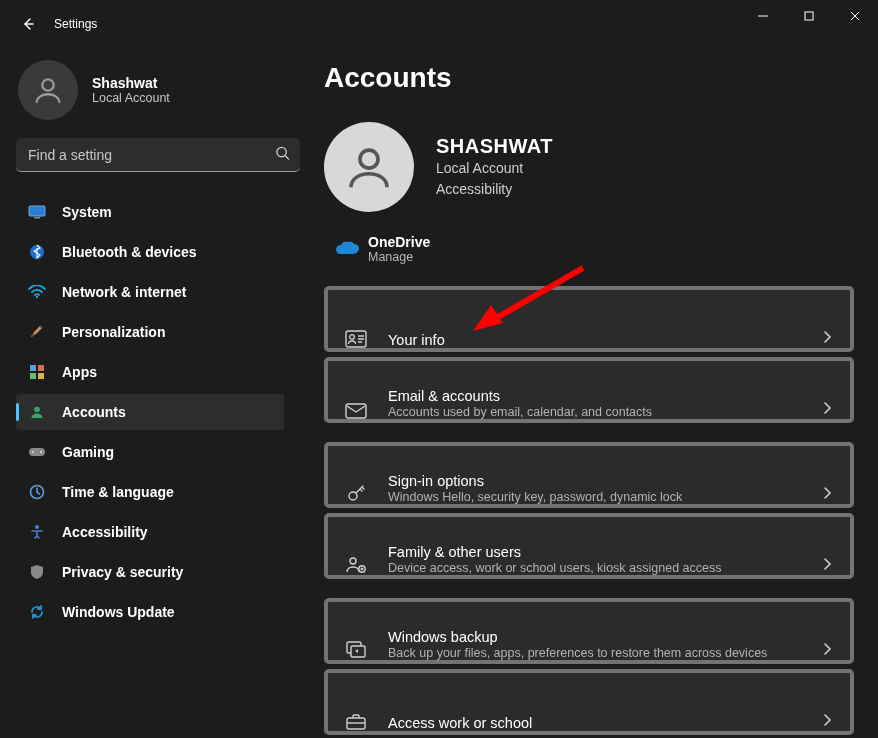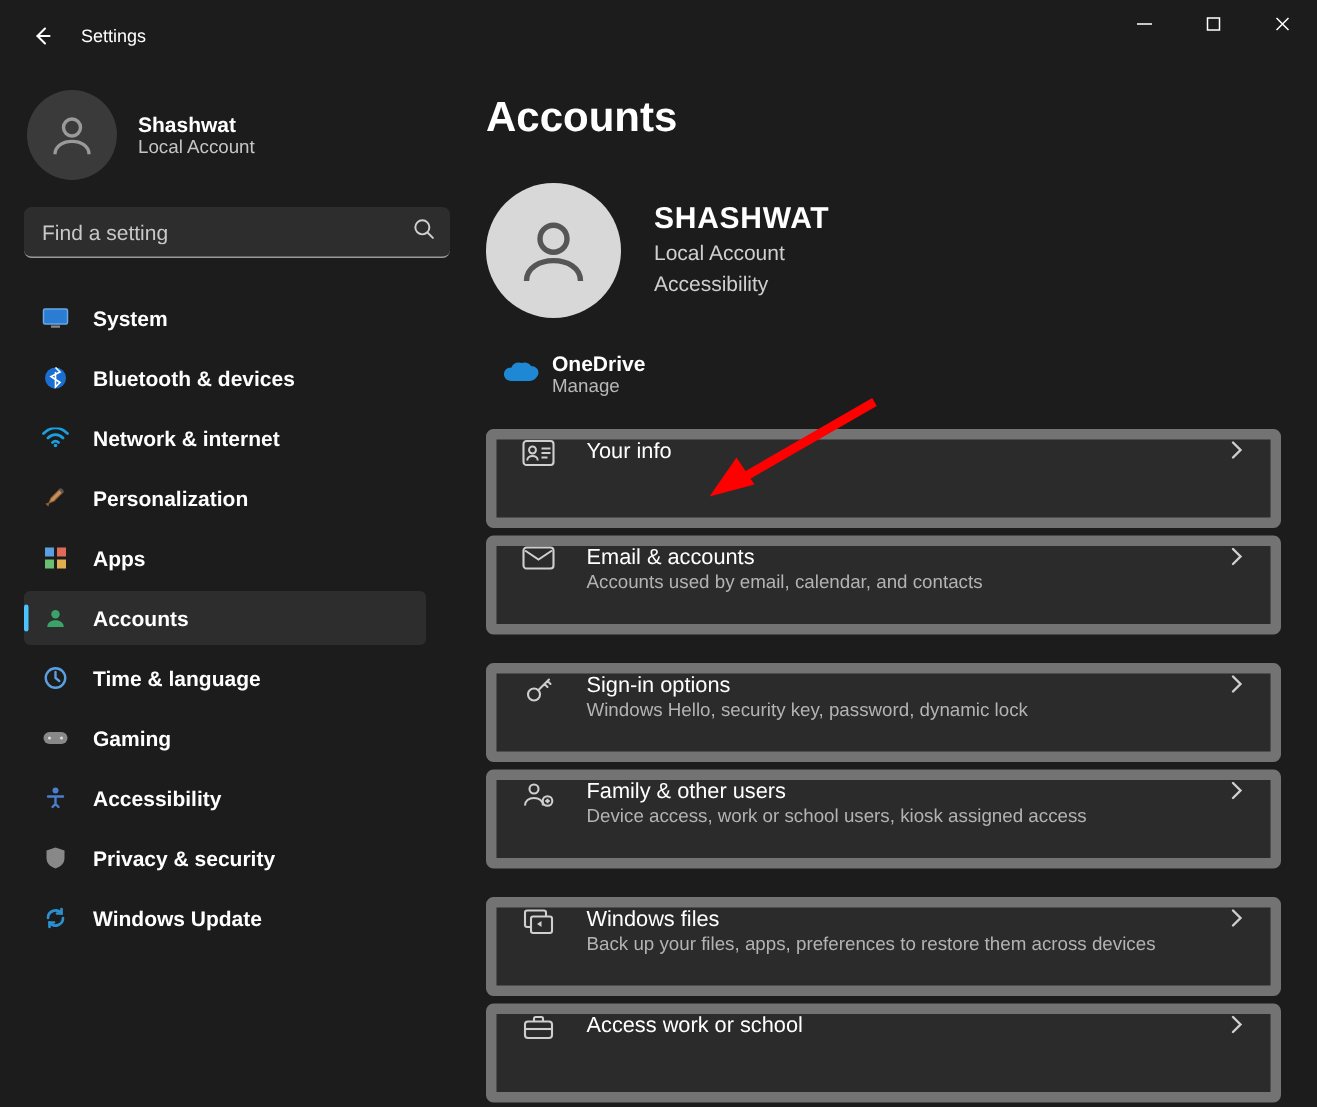--- a/index.html
+++ b/index.html
@@ -69,22 +69,22 @@
   .onedrive-row {
     display: flex; align-items: center; gap: 8px; padding: 4px 8px 22px 10px;
   }
   .onedrive-row .od-icon { width: 26px; height: 18px; }
   .onedrive-row .od-title { font-size: 14px; font-weight: 600; }
   .onedrive-row .od-sub { font-size: 12.5px; color: #b8b8b8; }
 
   .tiles { display: flex; flex-direction: column; gap: 5px; }
   .gap-lg { margin-top: 14px; }
   .tile {
-    background: #2b2b2b; border: 7px solid #737373; border-radius: 5px;
-    min-height: 66px; display: flex; align-items: flex-start; padding: 0 18px 0 16px;
+    background: #2b2b2b; border: 4px solid #737373; border-radius: 5px;
+    min-height: 66px; display: flex; align-items: flex-end; padding: 0 18px 0 16px;
     cursor: pointer; gap: 20px;
   }
   .tile .ticon { width: 24px; display: flex; align-items: center; justify-content: center; }
   .tile .ttext { flex: 1; }
   .tile .ttitle { font-size: 14.5px; }
   .tile .tsub { font-size: 12.5px; color: #b3b3b3; margin-top: 1px; }
   .tile .chev { color: #cfcfcf; }
 
   
   .arrow {
@@ -200,36 +200,36 @@
         <span class="nicon">
             <svg width="16" height="16" viewBox="0 0 16 16">
               <circle cx="8" cy="5.5" r="2.8" fill="#3aa36a"></circle>
               <path d="M2.5 14c0-3 2.5-4.5 5.5-4.5s5.5 1.5 5.5 4.5" fill="#3aa36a"></path>
             </svg>
           </span>
         <span>Accounts</span>
       </div>
       <div class="nav-item">
         <span class="nicon">
-            <svg width="16" height="16" viewBox="0 0 16 16">
-              <circle cx="8" cy="8" r="6.5" fill="none" stroke="#5aa0e0" stroke-width="1.6"></circle>
-              <path d="M8 4v4l2.5 2" stroke="#5aa0e0" stroke-width="1.6" fill="none" stroke-linecap="round"></path>
-            </svg>
-          </span>
-        <span>Time &amp; language</span>
-      </div>
-      <div class="nav-item">
-        <span class="nicon">
             <svg width="18" height="12" viewBox="0 0 18 12">
               <rect x="1" y="2" width="16" height="8" rx="4" fill="#888"></rect>
               <circle cx="5" cy="6" r="1" fill="#ddd"></circle>
               <circle cx="13" cy="6" r="1" fill="#ddd"></circle>
             </svg>
           </span>
         <span>Gaming</span>
+      </div>
+      <div class="nav-item">
+        <span class="nicon">
+            <svg width="16" height="16" viewBox="0 0 16 16">
+              <circle cx="8" cy="8" r="6.5" fill="none" stroke="#5aa0e0" stroke-width="1.6"></circle>
+              <path d="M8 4v4l2.5 2" stroke="#5aa0e0" stroke-width="1.6" fill="none" stroke-linecap="round"></path>
+            </svg>
+          </span>
+        <span>Time &amp; language</span>
       </div>
       <div class="nav-item">
         <span class="nicon">
             <svg width="16" height="16" viewBox="0 0 16 16">
               <circle cx="8" cy="3" r="2" fill="#4a7fd0"></circle>
               <path d="M3 7h10M8 7v5M6 14l2-2 2 2" stroke="#4a7fd0" stroke-width="1.6" fill="none" stroke-linecap="round"></path>
             </svg>
           </span>
         <span>Accessibility</span>
       </div>
@@ -352,21 +352,21 @@
 
       <div class="tile gap-lg">
         <span class="ticon">
             <svg width="22" height="20" viewBox="0 0 22 20">
               <rect x="2" y="2" width="14" height="11" rx="1.5" fill="none" stroke="#cfcfcf" stroke-width="1.4"></rect>
               <rect x="6" y="6" width="14" height="11" rx="1.5" fill="#2b2b2b" stroke="#cfcfcf" stroke-width="1.4"></rect>
               <path d="M10 11l3-2v4z" fill="#cfcfcf"></path>
             </svg>
           </span>
         <div class="ttext">
-          <div class="ttitle">Windows files</div>
+          <div class="ttitle">Windows backup</div>
           <div class="tsub">Back up your files, apps, preferences to restore them across devices</div>
         </div>
         <span class="chev"><svg width="9" height="14" viewBox="0 0 9 14">
               <path d="M2 2l5 5-5 5" stroke="#cfcfcf" stroke-width="1.6" fill="none" stroke-linecap="round"></path>
             </svg></span>
       </div>
 
       <div class="tile">
         <span class="ticon">
             <svg width="22" height="18" viewBox="0 0 22 18">

